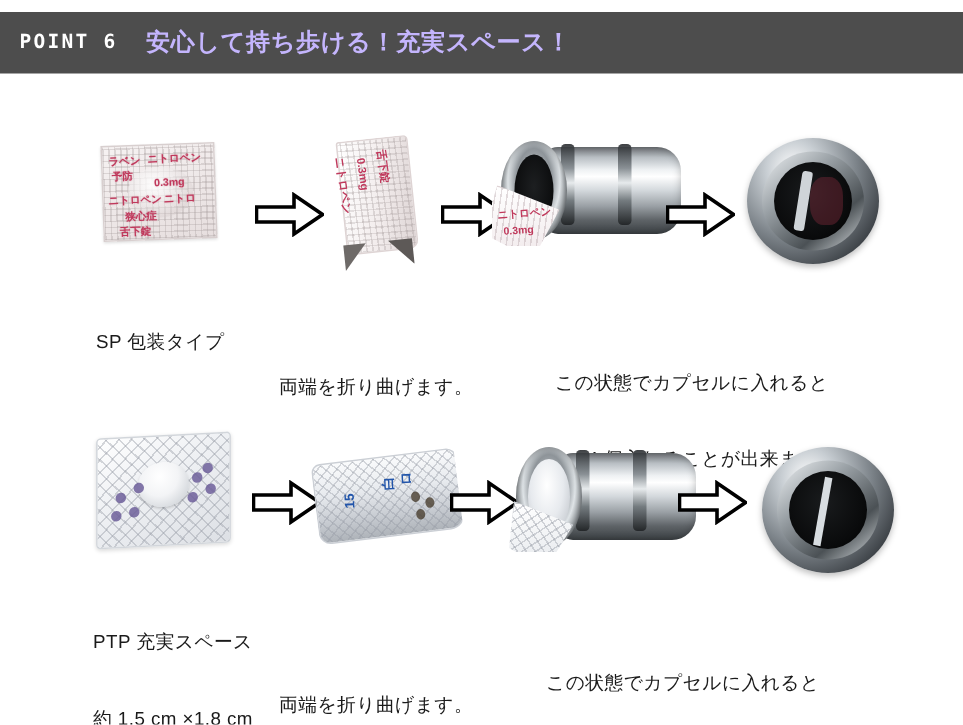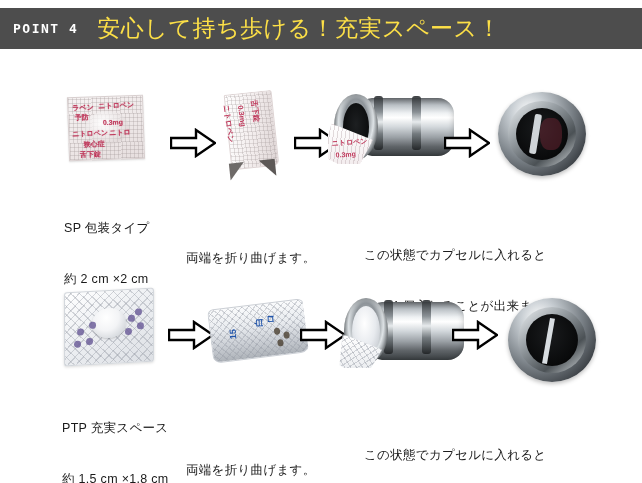--- a/index.html
+++ b/index.html
@@ -31,23 +31,23 @@
   .point-tag {
     color: #ffffff;
     font-family: "DejaVu Sans Mono", "Liberation Mono", monospace;
     font-size: 13px;
     font-weight: bold;
     letter-spacing: 1.5px;
     margin-left: 13px;
     white-space: nowrap;
   }
   .header-title {
-    color: #fde047;
-    font-size: 23px;
-    font-weight: 400;
+    color: #c4b5fd;
+    font-size: 16px;
+    font-weight: 700;
     margin-left: 19px;
     letter-spacing: 0.5px;
     white-space: nowrap;
   }
 
   
   .arrow {
     position: absolute;
     width: 46px;
     height: 30px;
@@ -56,21 +56,21 @@
 
   
   .caption {
     position: absolute;
     font-size: 12.5px;
     line-height: 17px;
     color: #1a1a1a;
     white-space: pre;
     letter-spacing: 0.3px;
   }
-  .caption .ln { display: block; }
+  .caption .ln { display: block; text-align: center; }
 
   
   .photo { position: absolute; overflow: hidden; }
 
   
   .sp-sachet {
     width: 74px; height: 62px;
     background:
       repeating-linear-gradient(90deg, rgba(160,150,150,.30) 0 1px, rgba(255,255,255,0) 1px 4px),
       repeating-linear-gradient(0deg, rgba(160,150,150,.30) 0 1px, rgba(255,255,255,0) 1px 4px),
@@ -280,21 +280,21 @@
     color: #c0395c;
     font-size: 7px;
     font-weight: bold;
     white-space: nowrap;
   }
 </style>
 </head>
 <body>
 
 <div class="header-bar">
-  <span class="point-tag">POINT 4</span>
+  <span class="point-tag">POINT 6</span>
   <span class="header-title">安心して持ち歩ける！充実スペース！</span>
 </div>
 
 <div class="photo sp-sachet" style="left:68px; top:96px;">
   <div class="pill-ghost"></div>
   <span class="txt" style="left:4px;  top:5px;">ラベン</span>
   <span class="txt" style="left:30px; top:4px;">ニトロペン</span>
   <span class="txt" style="left:6px;  top:15px;">予防</span>
   <span class="txt" style="left:34px; top:22px;">0.3mg</span>
   <span class="txt" style="left:3px;  top:31px;">ニトロペン</span>
@@ -349,21 +349,20 @@
       <div class="ce-hole">
         <div style="position:absolute;left:16px;top:6px;width:7px;height:40px;background:#cfd4d8;transform:rotate(9deg);border-radius:2px;"></div>
         <div style="position:absolute;left:24px;top:10px;width:22px;height:32px;background:rgba(120,40,55,.45);border-radius:40%;"></div>
       </div>
     </div>
   </div>
 </div>
 
 <div class="caption" style="left:64px; top:186px;">
   <span class="ln">SP 包装タイプ</span>
-  <span class="ln">約 2 cm ×2 cm</span>
 </div>
 
 <div class="caption" style="left:186px; top:216px;">
   <span class="ln">両端を折り曲げます。</span>
 </div>
 
 <div class="caption" style="left:364px; top:213px;">
   <span class="ln">この状態でカプセルに入れると</span>
   <span class="ln">3 ～ 4 個入れることが出来ます。</span>
 </div>

